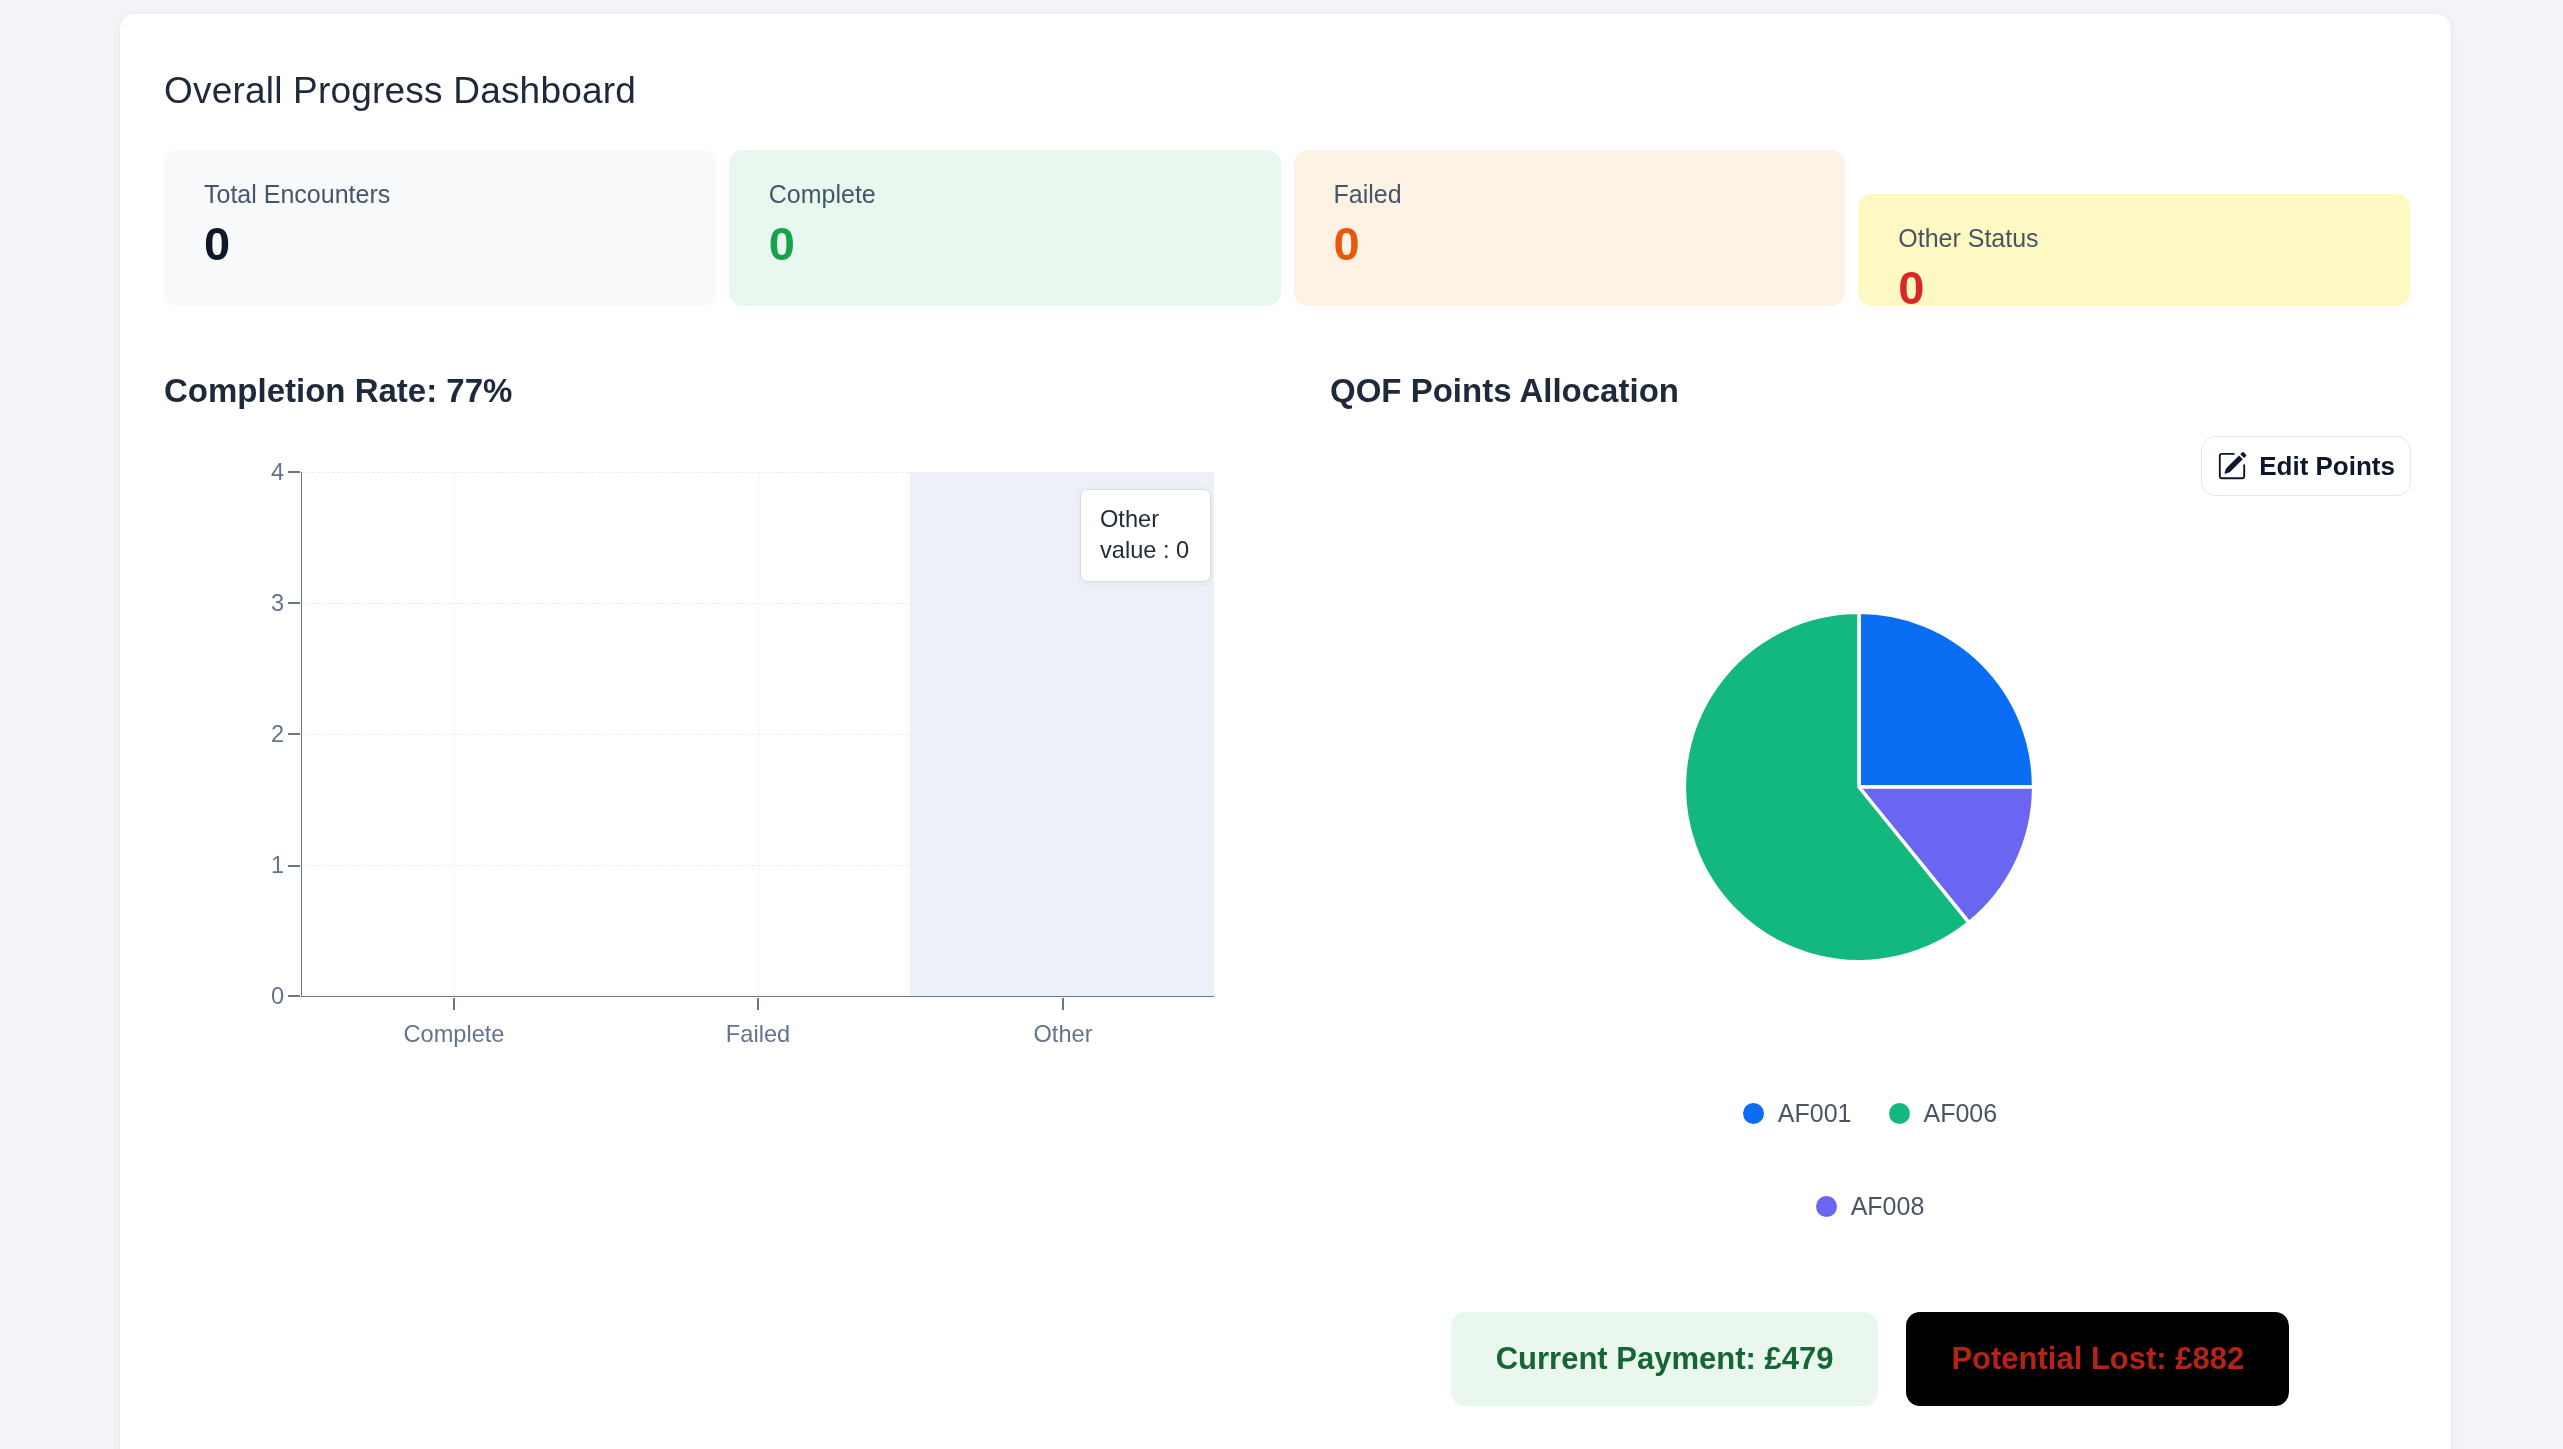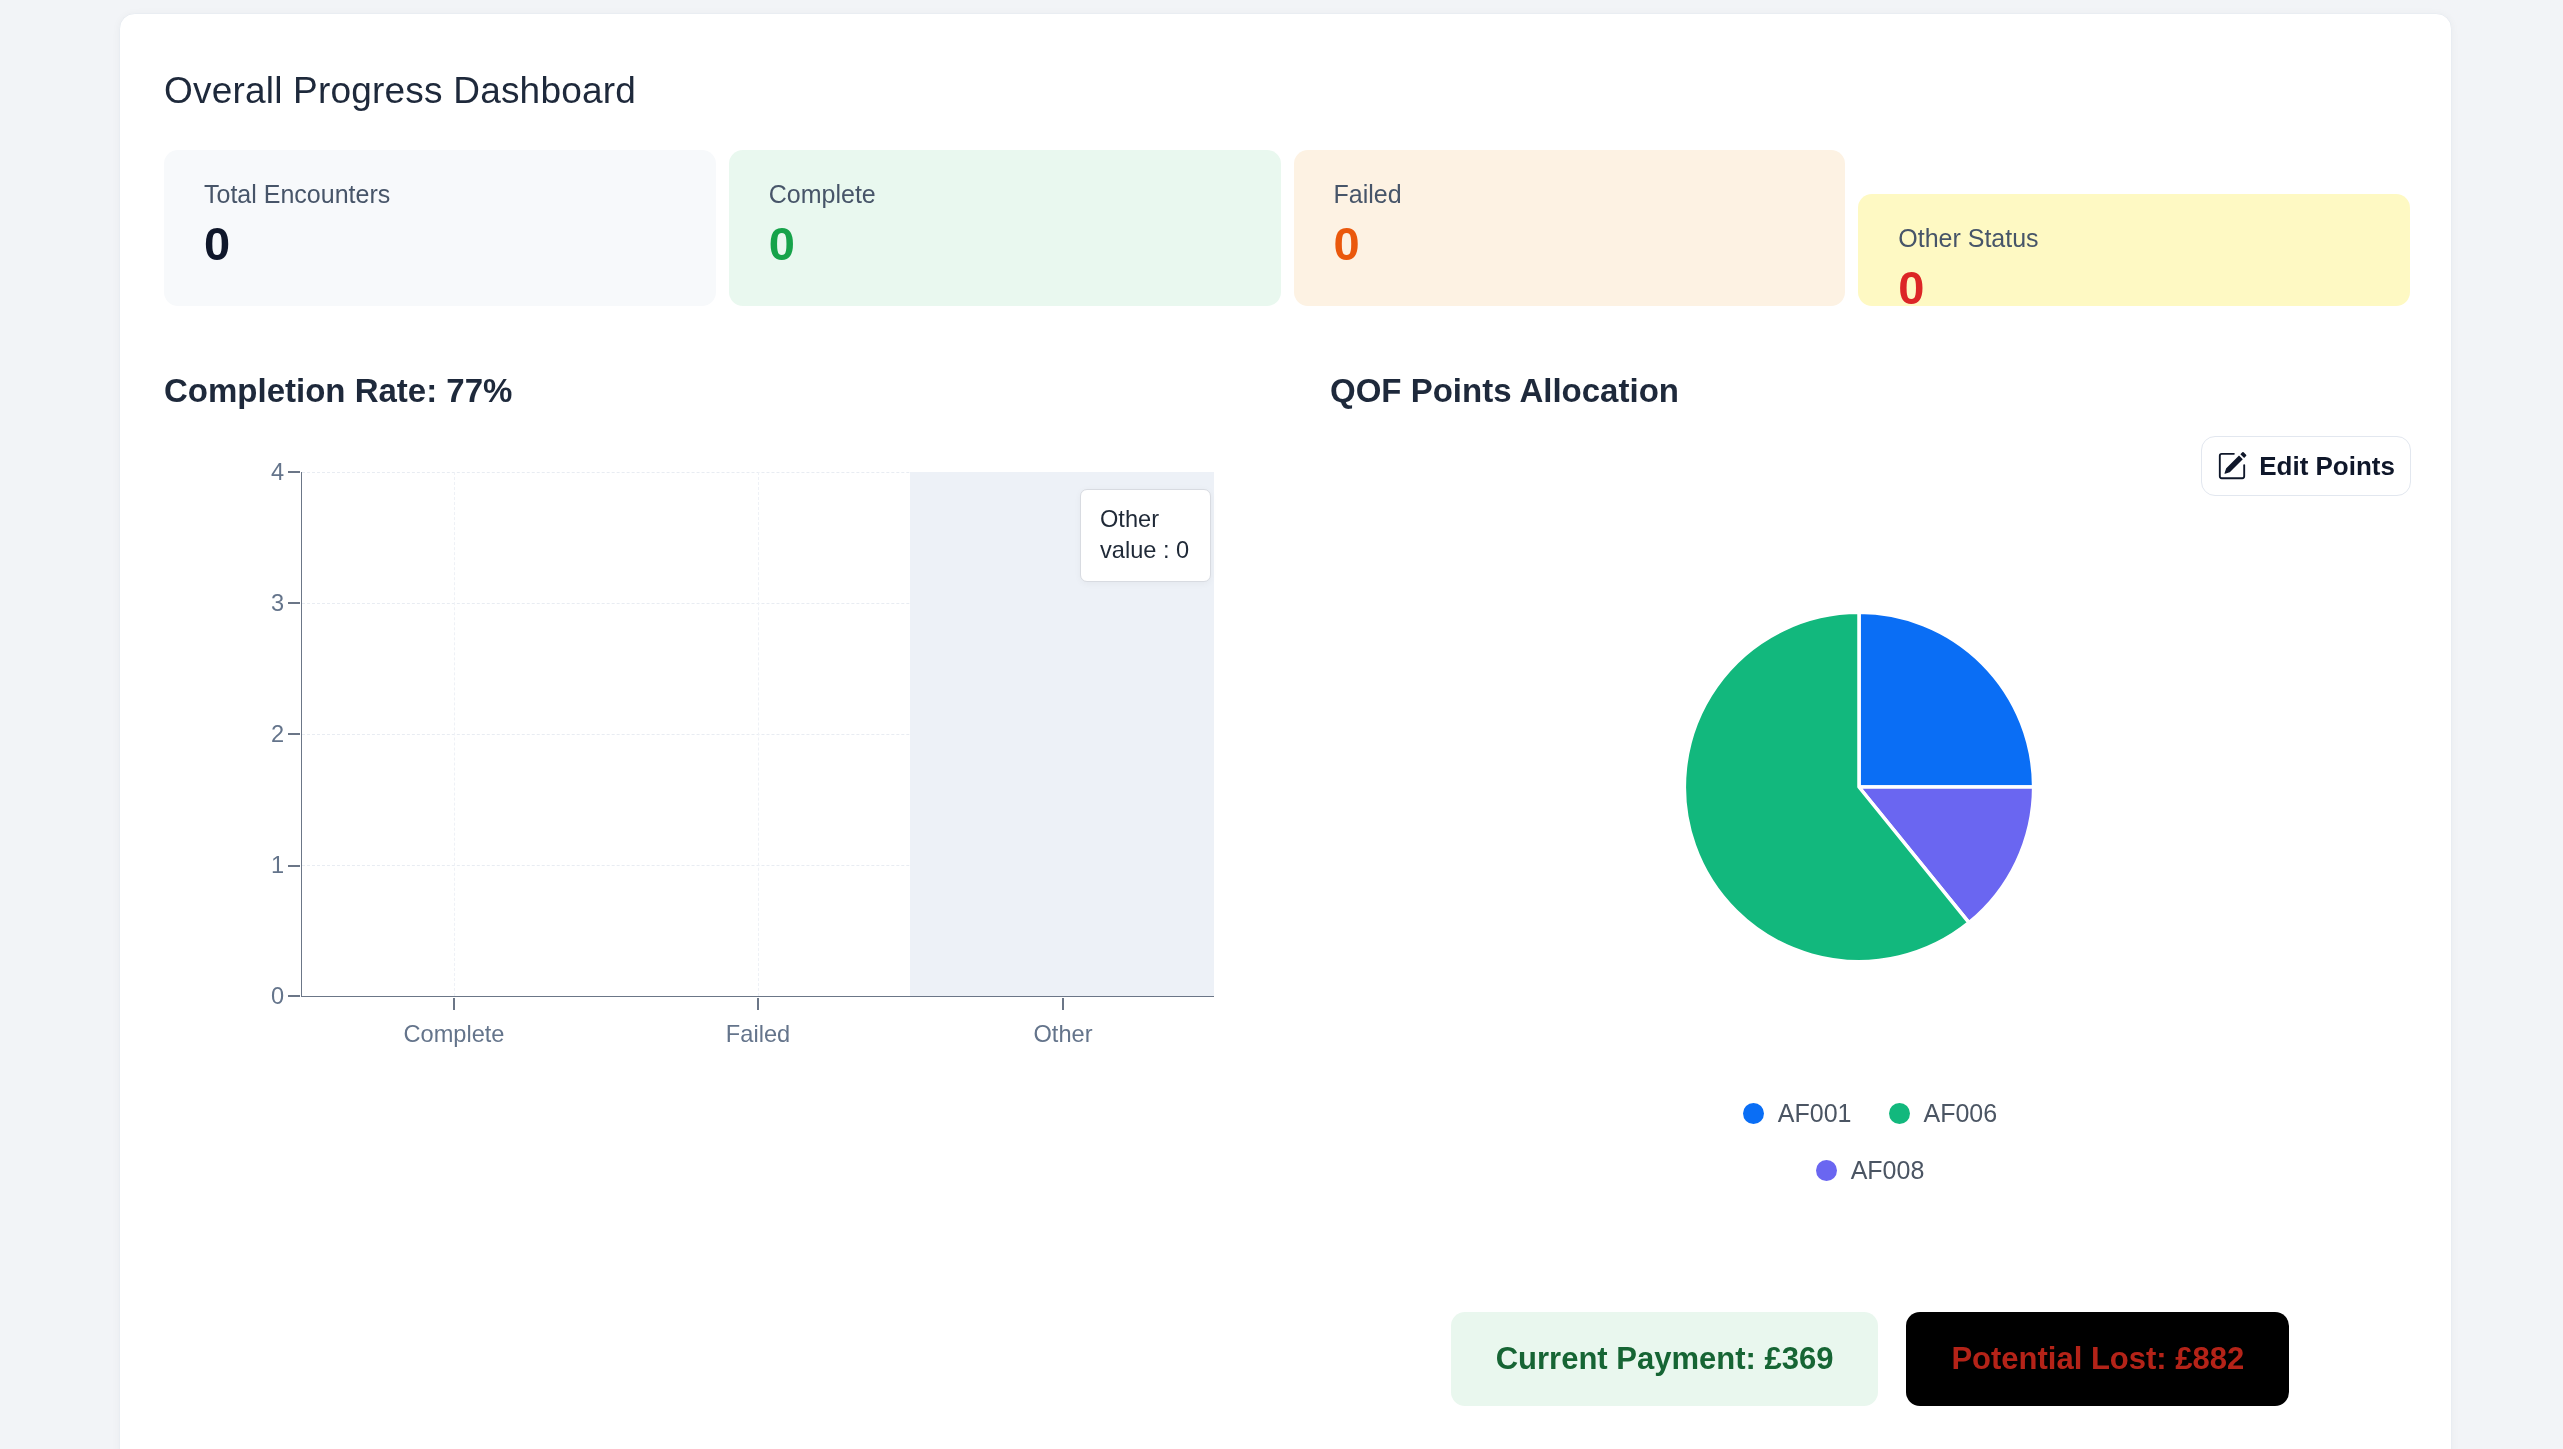--- a/index.html
+++ b/index.html
@@ -110,21 +110,21 @@
   .pie-wrap svg { display:block; width:358px; height:358px; }
   .pie-wrap path { stroke:#ffffff; stroke-width:4; stroke-linejoin:round; }
 
   .right-block {
     position:absolute; left:1210px; width:1080px; text-align:center;
   }
   .legend-row {
     display:flex; justify-content:center; align-items:center; gap:37px;
   }
   .legend-row1 { top:1077px;margin-top:8px; }
-  .legend-row2 { top:1142px; }
+  .legend-row2 { top:1178px; }
   .legend-item { display:inline-flex; align-items:center; gap:14px; cursor:pointer; }
   .legend-dot  { width:21px; height:21px; border-radius:50%; }
   .legend-label{ font-size:25px; color:#4b5563; }
 
   .formula-line { top:1227px; font-size:25px; color:#475569; }
 
   .payments-row {
     top:1298px; display:flex; justify-content:center; gap:28px;
   }
   .payment-card {
@@ -232,19 +232,19 @@
   </div>
   <div class="right-block legend-row legend-row2">
     <span class="legend-item">
       <span class="legend-dot" style="background-color: rgb(106, 102, 241);"></span>
       <span class="legend-label">AF008</span>
     </span>
   </div>
 
 
   <div class="right-block payments-row">
-    <div class="payment-card payment-current">Current Payment: £369</div>
+    <div class="payment-card payment-current">Current Payment: £479</div>
     <div class="payment-card payment-lost">Potential Lost: £882</div>
   </div>
 
 
 </div>
 
 
 </body></html>

